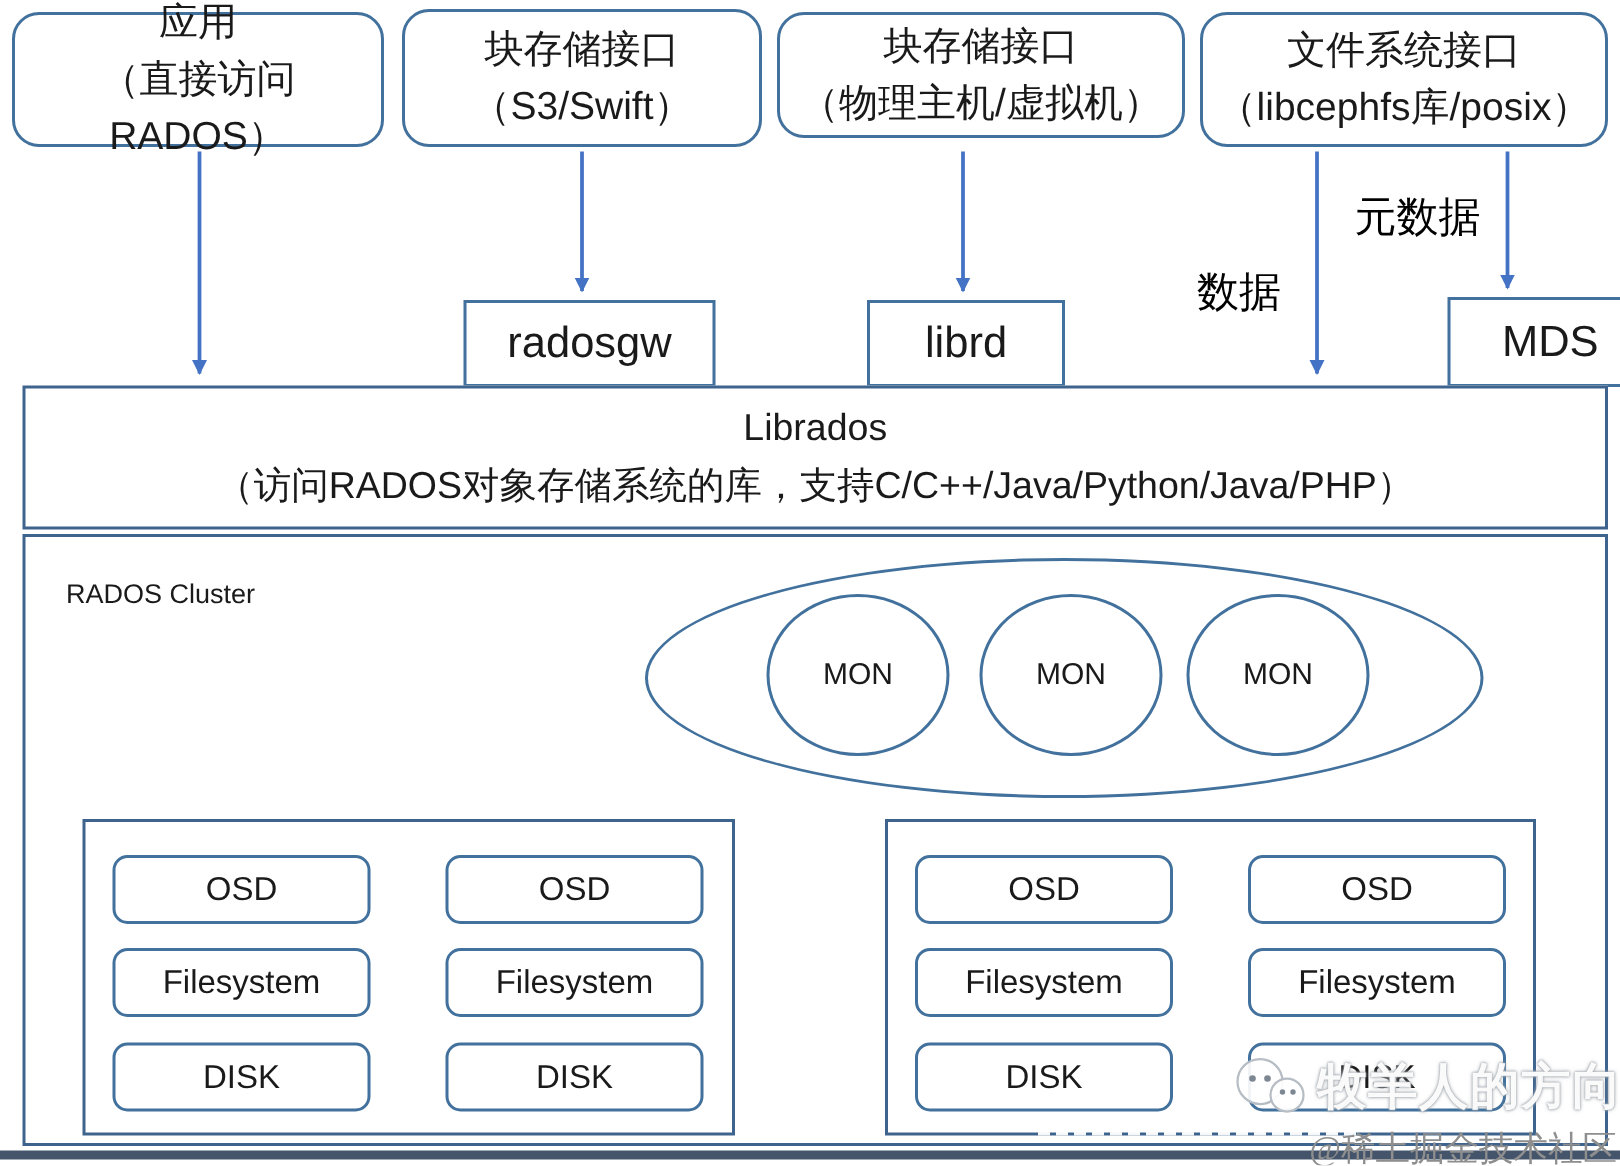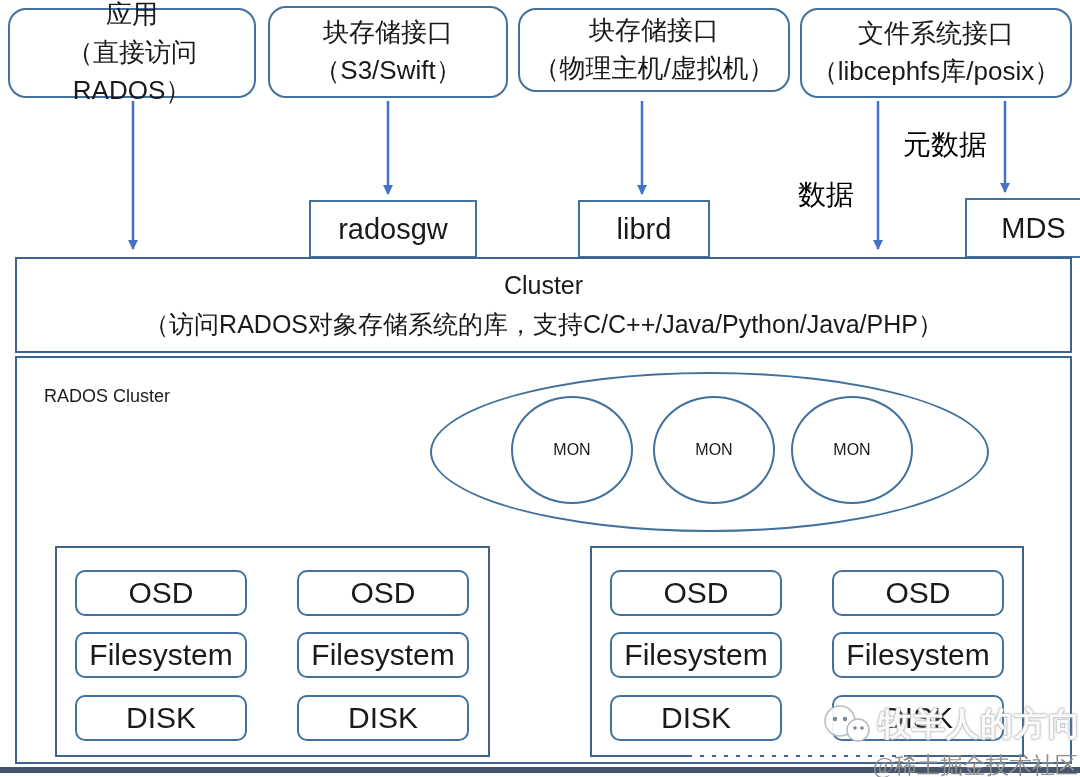--- a/index.html
+++ b/index.html
@@ -8,22 +8,22 @@
     font-family:"Liberation Sans","DejaVu Sans",sans-serif;color:#1a1a1a;
     overflow:hidden;
   }
   .arrows{position:absolute;left:0;top:0;z-index:1;pointer-events:none;}
   .box{position:absolute;background:#ffffff;box-sizing:border-box;z-index:2;
        display:flex;flex-direction:column;align-items:center;justify-content:center;
        text-align:center;}
   .tbox{border:2.5px solid #41719c;border-radius:18px;font-size:26px;line-height:1.45;}
   .midbox{border:2px solid #41719c;font-size:29px;}
   .bigbox{border:2.5px solid #3e648e;}
-  .smallbox{border:2px solid #41719c;border-radius:10px;font-size:30px;}
-  .circle{border:2px solid #41719c;border-radius:50%;font-size:16px;background:#ffffff;}
+  .smallbox{border:2px solid #41719c;border-radius:10px;font-size:22px;}
+  .circle{border:2px solid #41719c;border-radius:50%;font-size:20px;background:#ffffff;}
   .ellipse{position:absolute;border:2px solid #41719c;border-radius:50%;background:#ffffff;z-index:2;}
   .edge-label{position:absolute;z-index:3;font-size:28px;color:#000000;
               font-family:"Liberation Serif","DejaVu Serif",serif;}
   .librados-bar{left:15px;top:257px;width:1057px;height:96px;font-size:25px;line-height:1.55;}
   .rados-box{left:15px;top:356px;width:1057px;height:408px;justify-content:flex-start;align-items:flex-start;}
   .rados-label{position:absolute;left:27px;top:28px;font-size:18px;}
   .groupbox{border:2.5px solid #3e648e;}
   .bottom-bar{position:absolute;left:0;top:767px;width:1080px;height:6px;background:#44546a;z-index:4;}
   .watermark-row{position:absolute;left:822px;top:702px;z-index:6;display:flex;align-items:center;gap:6px;}
   .watermark-text{
@@ -78,21 +78,21 @@
     <div>radosgw</div>
   </div>
   <div class="box midbox" style="left:578px;top:200px;width:132px;height:58px;justify-content:center;">
     <div>librd</div>
   </div>
   <div class="box midbox" style="left:965px;top:198px;width:137px;height:60px;">
     <div>MDS</div>
   </div>
 
   <div class="box bigbox librados-bar">
-    <div>Cluster</div>
+    <div>Librados</div>
     <div>（访问RADOS对象存储系统的库，支持C/C++/Java/Python/Java/PHP）</div>
   </div>
 
   <div class="box bigbox rados-box">
     <div class="rados-label">RADOS Cluster</div>
   </div>
 
   <div class="ellipse" style="left:430px;top:372px;width:555px;height:156px;"></div>
   <div class="box circle" style="left:511px;top:396px;width:122px;height:108px;">
     <div>MON</div>

